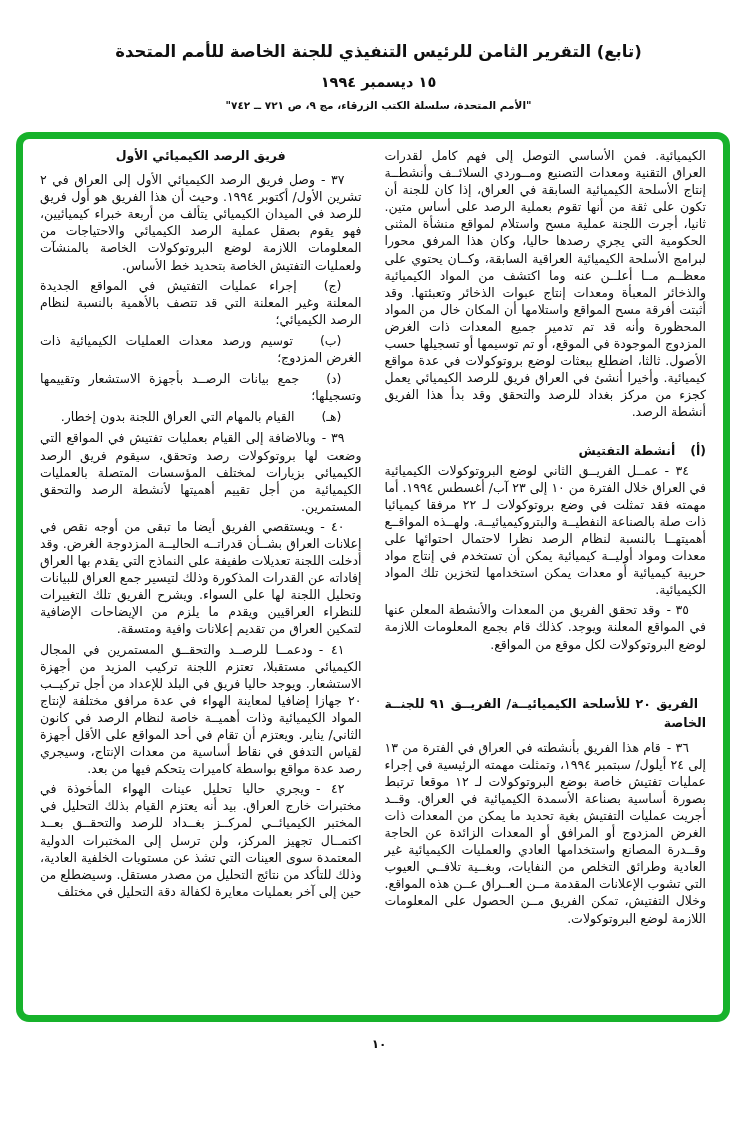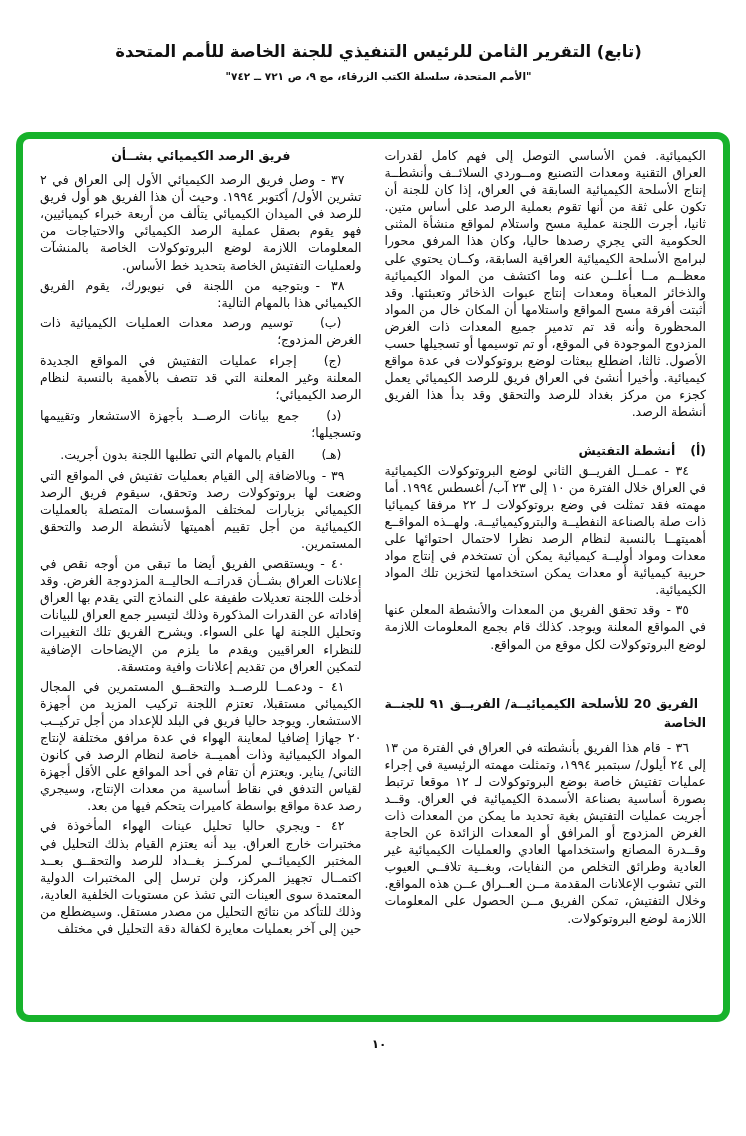--- a/index.html
+++ b/index.html
@@ -57,20 +57,21 @@
     text-align: center; font-size: 12px; font-weight: bold;
   }
 </style>
 </head>
 <body>
 
 <div class="page">
 
   <div class="header">
     <div class="doc-title">(تابع) التقرير الثامن للرئيس التنفيذي للجنة الخاصة للأمم المتحدة</div>
+    <div class="doc-date">١٥ ديسمبر ١٩٩٤</div>
     <div class="doc-source">"الأمم المتحدة، سلسلة الكتب الزرقاء، مج ٩، ص ٧٢١ ــ ٧٤٢"</div>
   </div>
 
   <div class="frame">
     <div class="columns">
 
       <section class="col">
         <p class="cont">الكيميائية. فمن الأساسي التوصل إلى فهم كامل لقدرات العراق التقنية ومعدات التصنيع ومــوردي السلائــف وأنشطــة إنتاج الأسلحة الكيميائية السابقة في العراق، إذا كان للجنة أن تكون على ثقة من أنها تقوم بعملية الرصد على أساس متين. ثانيا، أجرت اللجنة عملية مسح واستلام لمواقع منشأة المثنى الحكومية التي يجري رصدها حاليا، وكان هذا المرفق محورا لبرامج الأسلحة الكيميائية العراقية السابقة، وكــان يحتوي على معظــم مــا أعلــن عنه وما اكتشف من المواد الكيميائية والذخائر المعبأة ومعدات إنتاج عبوات الذخائر وتعبئتها. وقد أثبتت أفرقة مسح المواقع واستلامها أن المكان خال من المواد المحظورة وأنه قد تم تدمير جميع المعدات ذات الغرض المزدوج الموجودة في الموقع، أو تم توسيمها أو تسجيلها حسب الأصول. ثالثا، اضطلع ببعثات لوضع بروتوكولات في عدة مواقع كيميائية. وأخيرا أنشئ في العراق فريق للرصد الكيميائي يعمل كجزء من مركز بغداد للرصد والتحقق وقد بدأ هذا الفريق أنشطة الرصد.</p>
 
         <p class="sec-head">
@@ -79,49 +80,46 @@
 
 
         <p class="indent">
           <span class="pnum">٣٤ -</span><span>عمــل الفريــق الثاني لوضع البروتوكولات الكيميائية في العراق خلال الفترة من ١٠ إلى ٢٣ آب/ أغسطس ١٩٩٤. أما مهمته فقد تمثلت في وضع بروتوكولات لـ ٢٢ مرفقا كيميائيا ذات صلة بالصناعة النفطيــة والبتروكيميائيــة. ولهــذه المواقــع أهميتهــا بالنسبة لنظام الرصد نظرا لاحتمال احتوائها على معدات ومواد أوليــة كيميائية يمكن أن تستخدم في إنتاج مواد حربية كيميائية أو معدات يمكن استخدامها لتخزين تلك المواد الكيميائية.</span>
         </p>
 
         <p class="indent">
           <span class="pnum">٣٥ -</span><span>وقد تحقق الفريق من المعدات والأنشطة المعلن عنها في المواقع المعلنة ويوجد. كذلك قام بجمع المعلومات اللازمة لوضع البروتوكولات لكل موقع من المواقع.</span>
         </p>
 
-        <p class="sub-head gap-before">الفريق 20 للأسلحة الكيميائيــة/ الفريــق ٩١ للجنــة الخاصة</p>
+        <p class="sub-head gap-before">الفريق ٢٠ للأسلحة الكيميائيــة/ الفريــق ٩١ للجنــة الخاصة</p>
 
         <p class="indent">
           <span class="pnum">٣٦ -</span><span>قام هذا الفريق بأنشطته في العراق في الفترة من ١٣ إلى ٢٤ أيلول/ سبتمبر ١٩٩٤، وتمثلت مهمته الرئيسية في إجراء عمليات تفتيش خاصة بوضع البروتوكولات لـ ١٢ موقعا ترتبط بصورة أساسية بصناعة الأسمدة الكيميائية في العراق. وقــد أجريت عمليات التفتيش بغية تحديد ما يمكن من المعدات ذات الغرض المزدوج أو المرافق أو المعدات الزائدة عن الحاجة وقــدرة المصانع واستخدامها العادي والعمليات الكيميائية غير العادية وطرائق التخلص من النفايات، وبغــية تلافــي العيوب التي تشوب الإعلانات المقدمة مــن العــراق عــن هذه المواقع. وخلال التفتيش، تمكن الفريق مــن الحصول على المعلومات اللازمة لوضع البروتوكولات.</span>
         </p>
       </section>
 
       <section class="col">
-        <p class="center-head">فريق الرصد الكيميائي بشــأن</p>
+        <p class="center-head">فريق الرصد الكيميائي الأول</p>
 
         <p class="indent">
           <span class="pnum">٣٧ -</span><span>وصل فريق الرصد الكيميائي الأول إلى العراق في ٢ تشرين الأول/ أكتوبر ١٩٩٤. وحيث أن هذا الفريق هو أول فريق للرصد في الميدان الكيميائي يتألف من أربعة خبراء كيميائيين، فهو يقوم بصقل عملية الرصد الكيميائي والاحتياجات من المعلومات اللازمة لوضع البروتوكولات الخاصة بالمنشآت ولعمليات التفتيش الخاصة بتحديد خط الأساس.</span>
         </p>
 
-        <p class="indent">
-          <span class="pnum">٣٨ -</span><span>وبتوجيه من اللجنة في نيويورك، يقوم الفريق الكيميائي هذا بالمهام التالية:</span>
-        </p>
 
         <p class="li">
-          <span class="li-marker">(ب)</span><span>توسيم ورصد معدات العمليات الكيميائية ذات الغرض المزدوج؛</span>
+          <span class="li-marker">(ج)</span><span>إجراء عمليات التفتيش في المواقع الجديدة المعلنة وغير المعلنة التي قد تتصف بالأهمية بالنسبة لنظام الرصد الكيميائي؛</span>
         </p>
         <p class="li">
-          <span class="li-marker">(ج)</span><span>إجراء عمليات التفتيش في المواقع الجديدة المعلنة وغير المعلنة التي قد تتصف بالأهمية بالنسبة لنظام الرصد الكيميائي؛</span>
+          <span class="li-marker">(ب)</span><span>توسيم ورصد معدات العمليات الكيميائية ذات الغرض المزدوج؛</span>
         </p>
         <p class="li">
           <span class="li-marker">(د)</span><span>جمع بيانات الرصــد بأجهزة الاستشعار وتقييمها وتسجيلها؛</span>
         </p>
         <p class="li">
-          <span class="li-marker">(هـ)</span><span>القيام بالمهام التي تطلبها اللجنة بدون أجريت.</span>
+          <span class="li-marker">(هـ)</span><span>القيام بالمهام التي العراق اللجنة بدون إخطار.</span>
         </p>
 
         <p class="indent">
           <span class="pnum">٣٩ -</span><span>وبالاضافة إلى القيام بعمليات تفتيش في المواقع التي وضعت لها بروتوكولات رصد وتحقق، سيقوم فريق الرصد الكيميائي بزيارات لمختلف المؤسسات المتصلة بالعمليات الكيميائية من أجل تقييم أهميتها لأنشطة الرصد والتحقق المستمرين.</span>
         </p>
 
         <p class="indent">
           <span class="pnum">٤٠ -</span><span>ويستقصي الفريق أيضا ما تبقى من أوجه نقص في إعلانات العراق بشــأن قدراتــه الحاليــة المزدوجة الغرض. وقد أدخلت اللجنة تعديلات طفيفة على النماذج التي يقدم بها العراق إفاداته عن القدرات المذكورة وذلك لتيسير جمع العراق للبيانات وتحليل اللجنة لها على السواء. ويشرح الفريق تلك التغييرات للنظراء العراقيين ويقدم ما يلزم من الإيضاحات الإضافية لتمكين العراق من تقديم إعلانات وافية ومتسقة.</span>
         </p>
 

